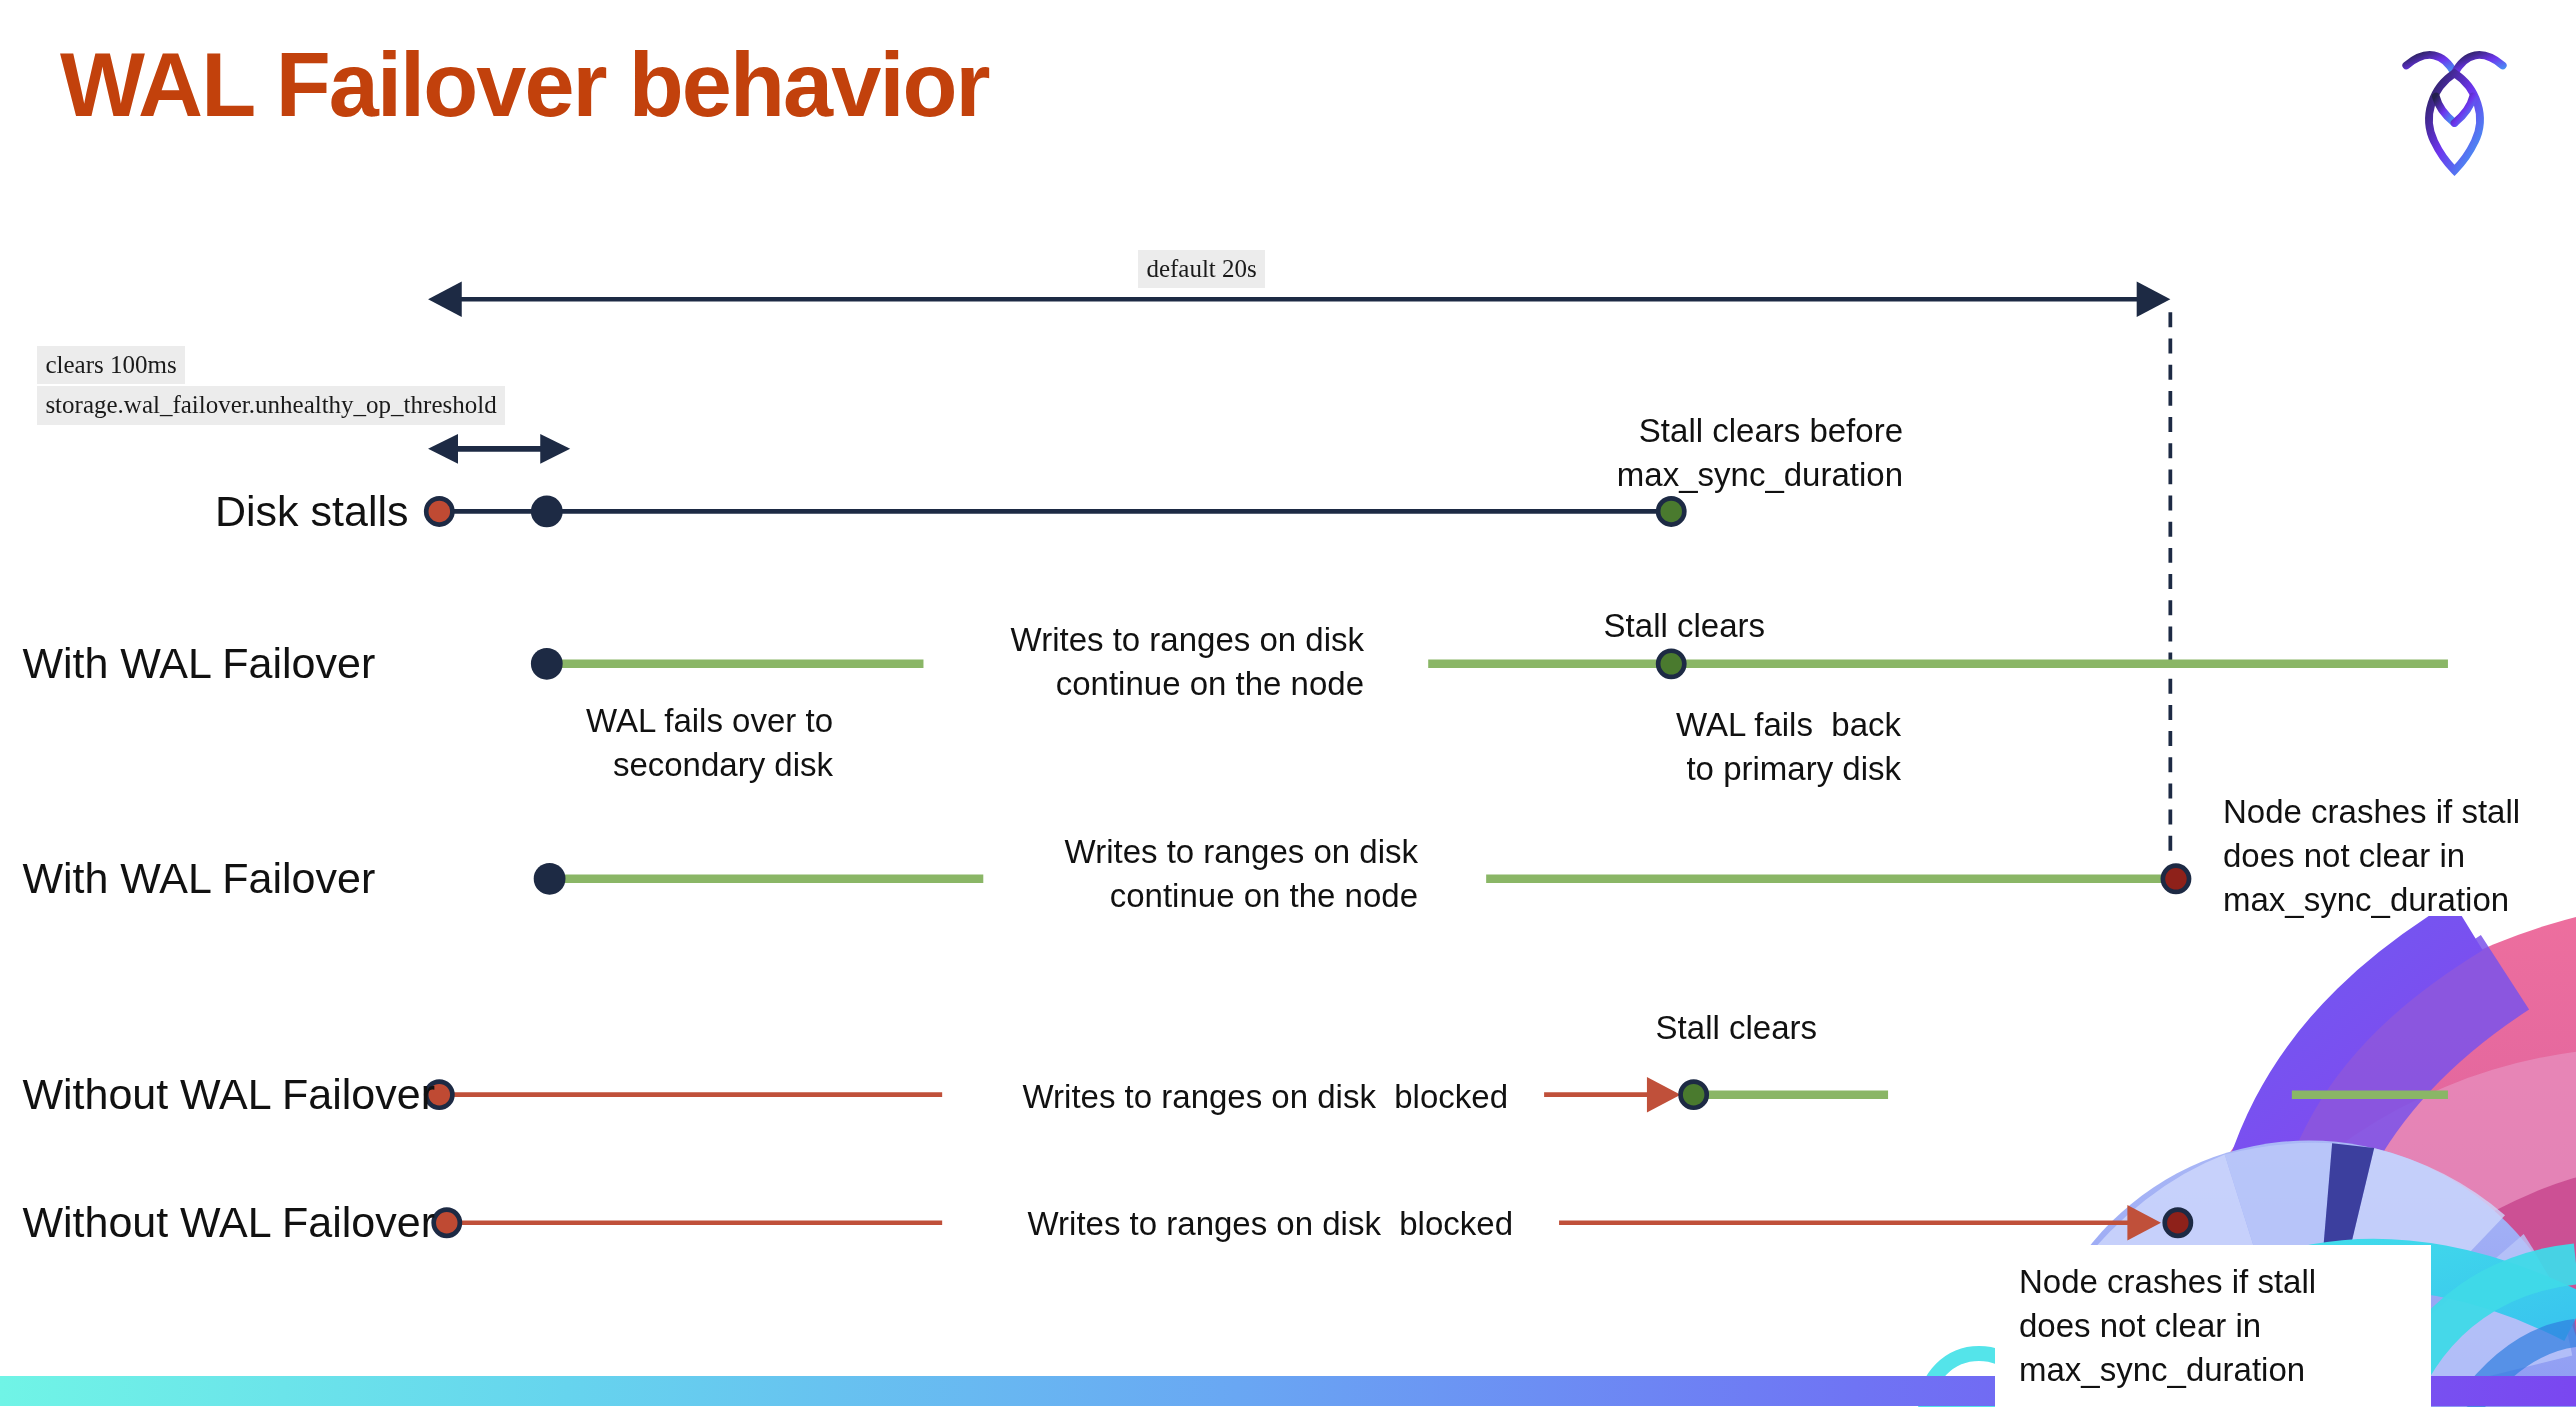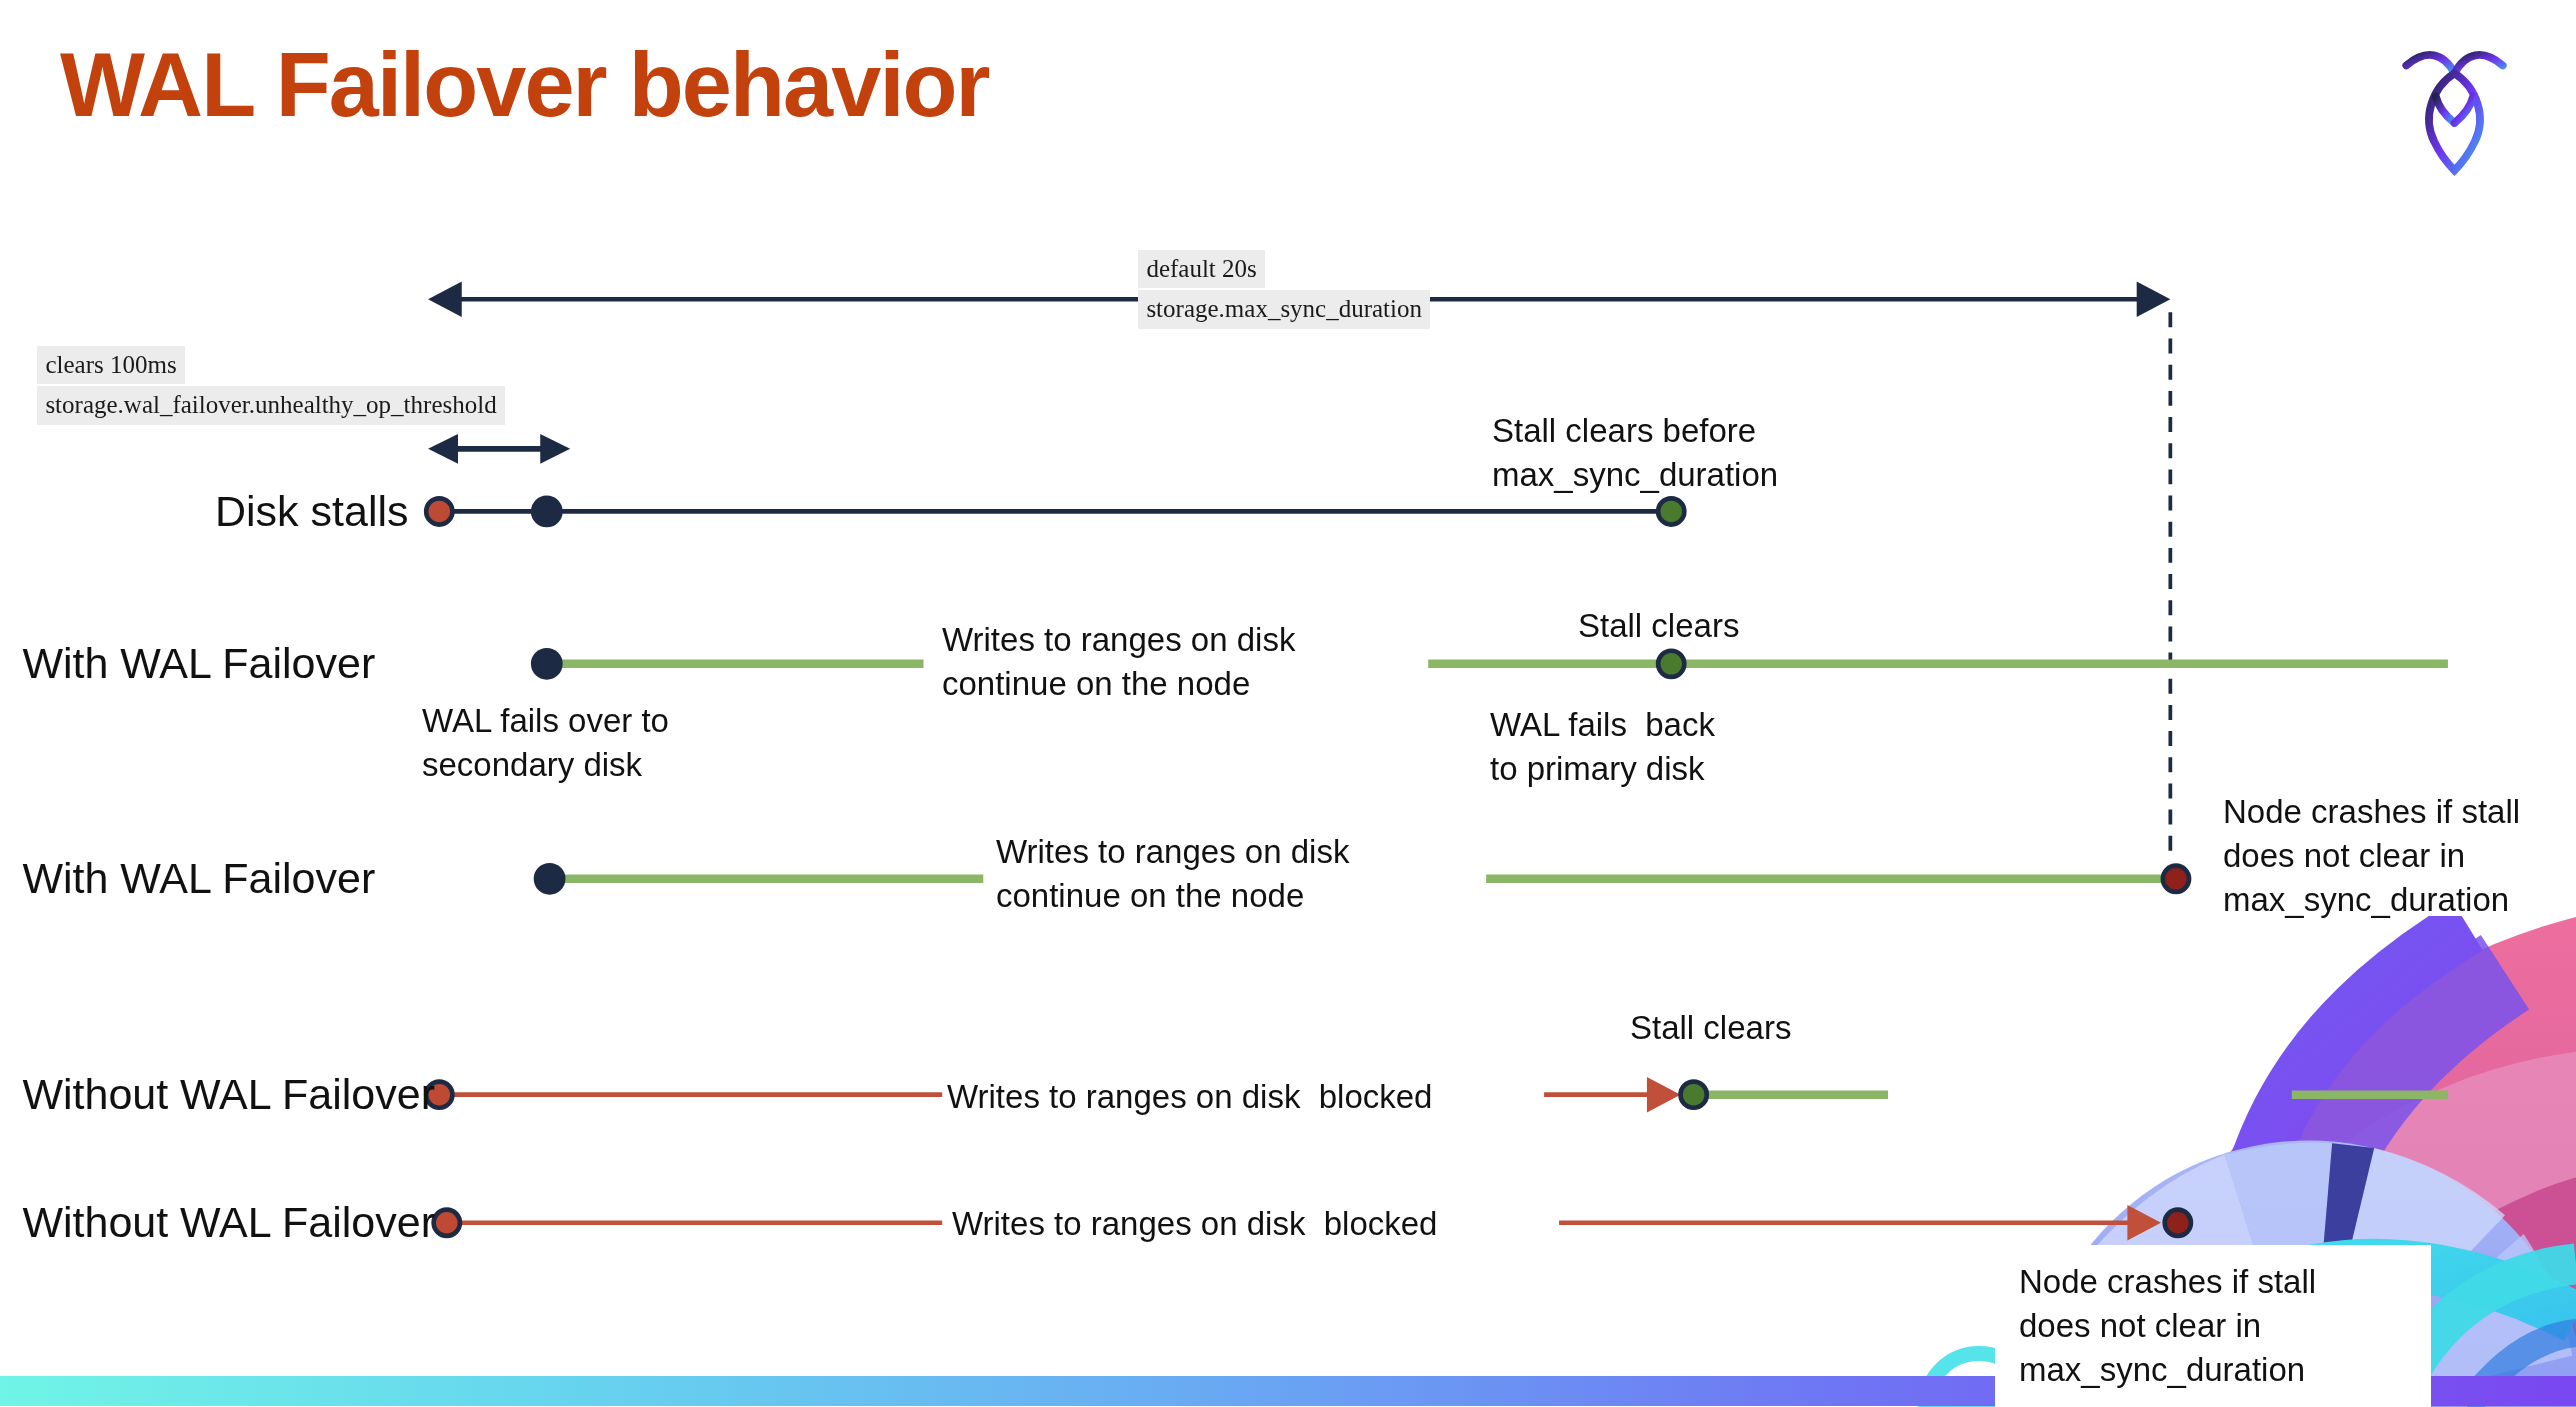--- a/index.html
+++ b/index.html
@@ -25,21 +25,21 @@
   .code-caption span{display:table;background:var(--caption-bg);padding:2.8px 8.4px 3.7px 8.4px;margin:0 0 1.9px 0;white-space:pre;}
   .cap-max{left:1138px;top:250px;}
   .cap-unhealthy{left:37px;top:346px;}
   .row-label{font-size:43px;line-height:37px;z-index:5;white-space:pre;}
   .lbl-disk{left:215px;top:493px;width:182px;text-align:right;}
   .lbl-wal1{left:22.4px;top:645px;}
   .lbl-wal2{left:22.4px;top:860px;}
   .lbl-nowal1{left:22.4px;top:1076px;}
   .lbl-nowal2{left:22.4px;top:1204px;}
   .anno{font-size:33px;line-height:44px;white-space:pre-wrap;z-index:5;}
-  .center{text-align:left;}
+  .center{text-align:right;}
   .a-stall-before{left:1492px;top:409px;width:411px;}
   .a-cont1{left:942px;top:618px;width:422px;}
   .a-stall1{left:1578px;top:604px;width:187px;}
   .a-failover{left:422px;top:699px;width:411px;}
   .a-failback{left:1490px;top:703px;width:411px;}
   .a-cont2{left:996px;top:830px;width:422px;}
   .a-crash1{left:2223px;top:790px;width:353px;text-align:left;}
   .a-blocked1{left:947px;top:1075px;width:561px;}
   .a-stall2{left:1630px;top:1006px;width:187px;}
   .a-resume{left:1929px;top:1032px;width:318px;}
@@ -177,21 +177,20 @@
       <path d="M70,167 L70,108"></path>
       <path d="M70,108 C60,100 50,90 46,74"></path>
       <path d="M70,108 C80,100 90,90 94,74"></path>
     </g>
   </svg>
 
   <div class="abs title">WAL Failover behavior</div>
 
   <div class="abs code-caption cap-max">
     <span>default 20s</span>
-    <span>storage.max_sync_duration</span>
   </div>
   <div class="abs code-caption cap-unhealthy">
     <span>clears 100ms</span>
     <span>storage.wal_failover.unhealthy_op_threshold</span>
   </div>
 
   <div class="abs row-label lbl-disk">Disk stalls</div>
   <div class="abs row-label lbl-wal1">With WAL Failover</div>
   <div class="abs row-label lbl-wal2">With WAL Failover</div>
   <div class="abs row-label lbl-nowal1">Without WAL Failover</div>

